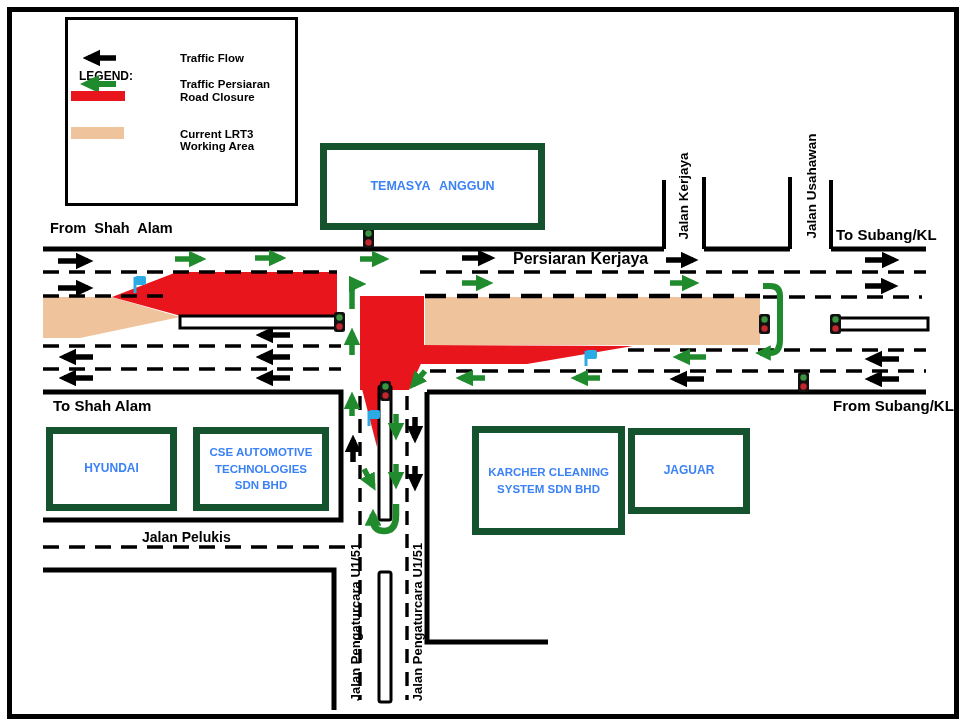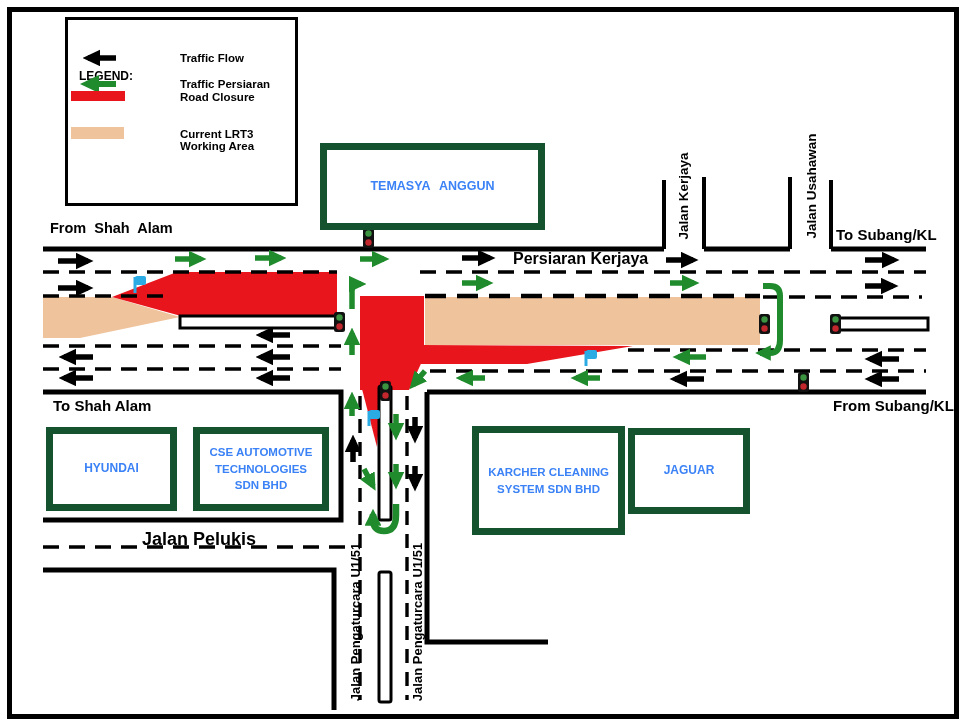--- a/index.html
+++ b/index.html
@@ -195,21 +195,21 @@
         </svg>
     <span class="leg-label" style="top:7px">Current LRT3  Working Area</span>
   </div>
 </div>
 
 <div class="lbl" style="left:50px;top:220px;font-size:14.5px;word-spacing:4px">From Shah Alam</div>
 <div class="lbl" style="left:836px;top:226px;font-size:15px">To Subang/KL</div>
 <div class="lbl" style="left:513px;top:250px;font-size:16px">Persiaran Kerjaya</div>
 <div class="lbl" style="left:53px;top:397px;font-size:15px">To Shah Alam</div>
 <div class="lbl" style="left:833px;top:397px;font-size:15px">From Subang/KL</div>
-<div class="lbl" style="left:142px;top:529px;font-size:18px">Jalan Pelukis</div>
+<div class="lbl" style="left:142px;top:529px;font-size:14px">Jalan Pelukis</div>
 <div class="vlabel" style="left:683px;top:196px;font-size:13.5px">Jalan Kerjaya</div>
 <div class="vlabel" style="left:811px;top:186px;font-size:13.5px">Jalan Usahawan</div>
 <div class="vlabel" style="left:355px;top:622px;font-size:13px">Jalan Pengaturcara U1/51</div>
 <div class="vlabel" style="left:417px;top:622px;font-size:13px">Jalan Pengaturcara U1/51</div>
 
 <div class="bld" style="left:320px;top:143px;width:211px;height:73px;font-size:12.5px;word-spacing:6px">TEMASYA ANGGUN</div>
 <div class="bld" style="left:193px;top:427px;width:114px;height:70px;font-size:11.5px;padding:0 4px">CSE AUTOMOTIVE TECHNOLOGIES SDN BHD</div>
 <div class="bld" style="left:46px;top:427px;width:117px;height:70px;font-size:12px">HYUNDAI</div>
 <div class="bld" style="left:472px;top:426px;width:127px;height:71px;font-size:11.5px;padding:12px 6px">KARCHER CLEANING SYSTEM SDN BHD</div>
 <div class="bld" style="left:628px;top:428px;width:108px;height:72px;font-size:12px">JAGUAR</div>

